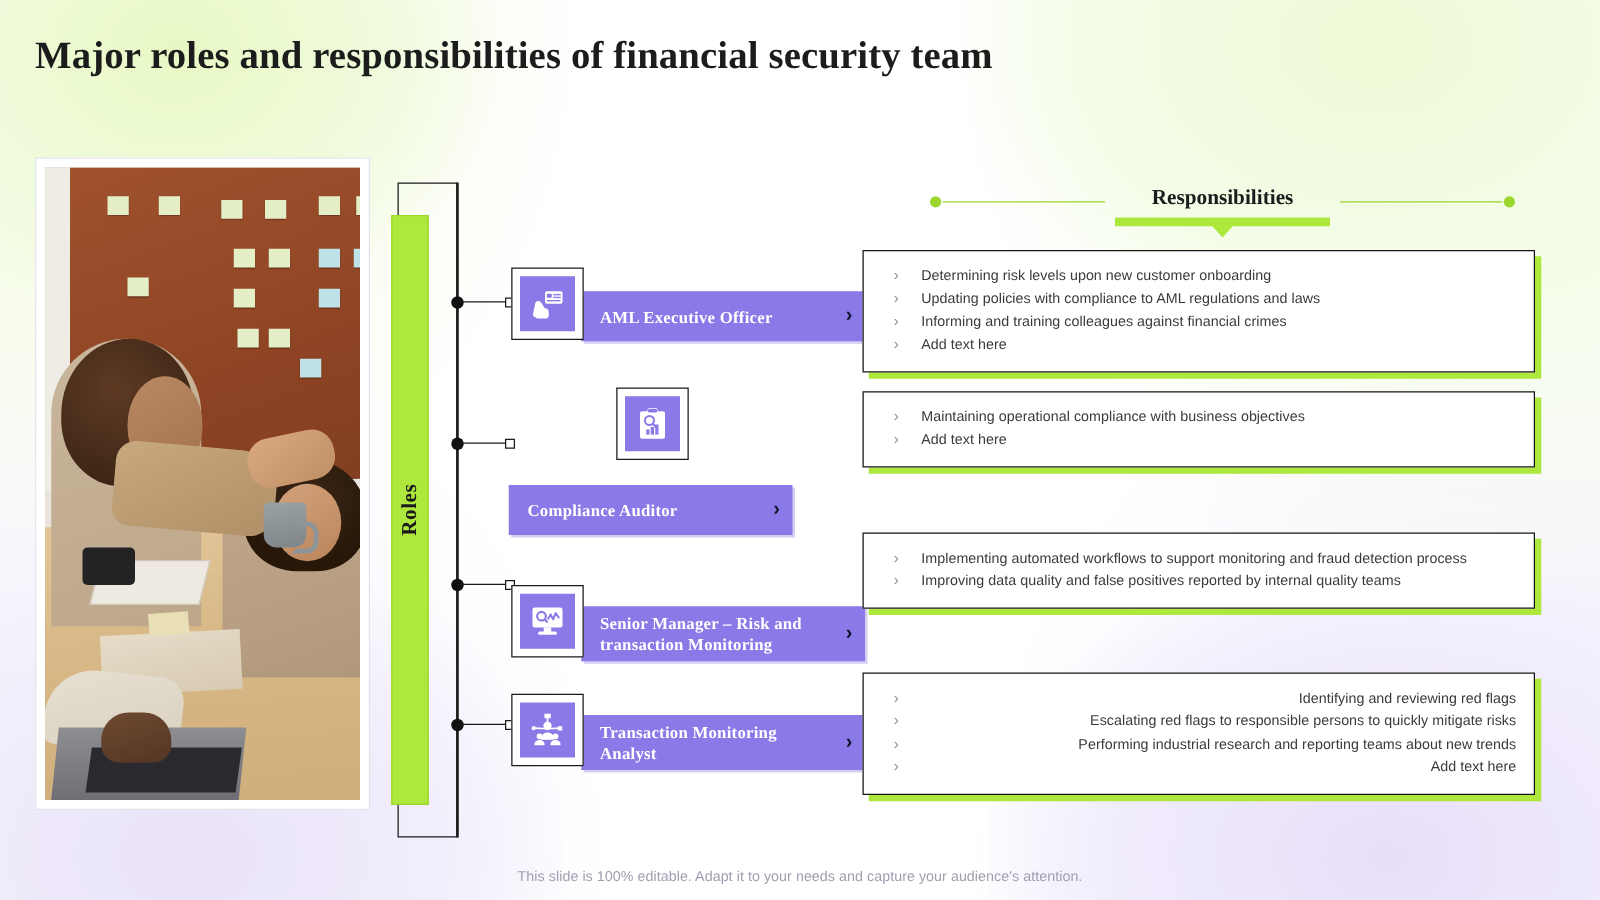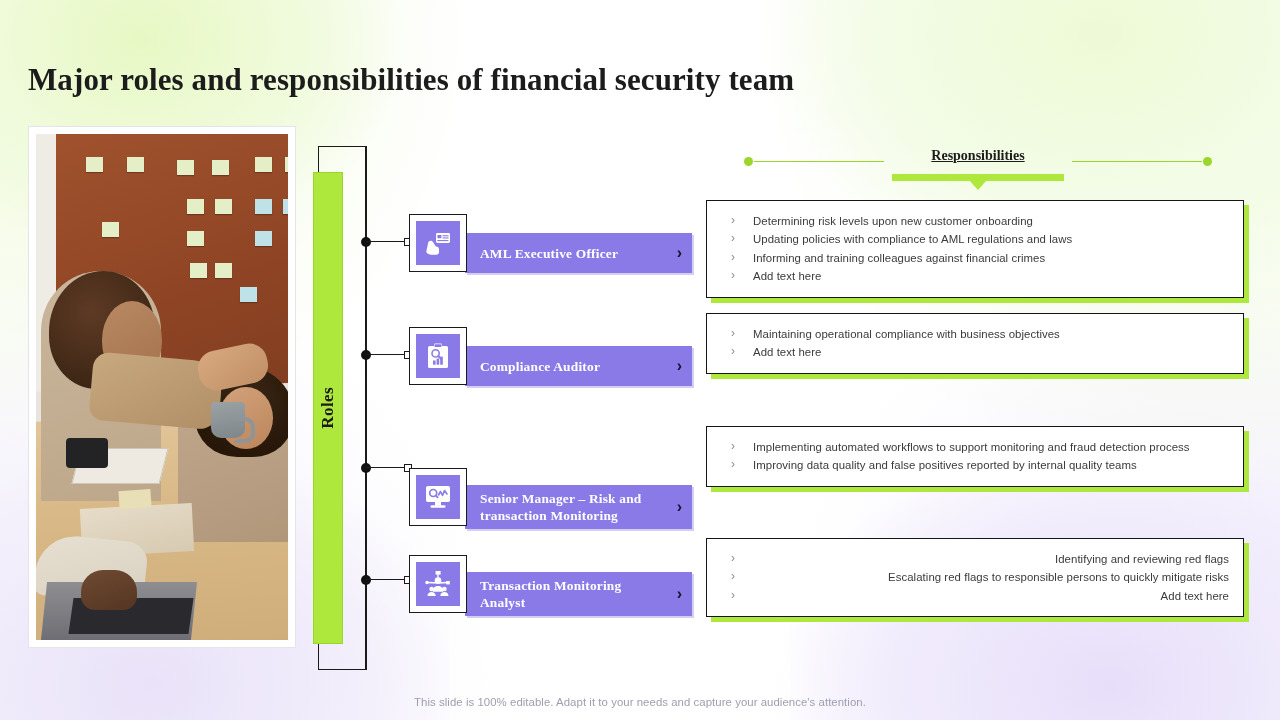--- a/index.html
+++ b/index.html
@@ -57,21 +57,20 @@
   .title {
     position: absolute;
     left: 28px;
     top: 26px;
     font-family: "Liberation Serif", serif;
     font-weight: bold;
     font-size: 31px;
     color: #1c1c1c;
     letter-spacing: 0.1px;
     white-space: nowrap;
-    margin-top: 36px;
   }
   .subtitle {
     position: absolute;
     left: 28px;
     top: 78px;
     width: 940px;
     font-size: 10.2px;
     line-height: 14.5px;
     color: #7c7c7c;
     letter-spacing: -0.25px;
@@ -412,23 +411,22 @@
   }
   .resp-header .rdot.left { left: 0px; }
   .resp-header .rdot.right { right: 0px; }
   .resp-header .rtitle {
     position: absolute;
     left: 0; right: 0;
     top: 0;
     text-align: center;
     font-family: "Liberation Serif", serif;
     font-weight: bold;
-    font-size: 14px;
+    font-size: 17px;
     color: #1c1c1c;
-    text-decoration: underline;
   }
   .resp-header .rbar {
     position: absolute;
     left: 50%;
     transform: translateX(-50%);
     top: 26px;
     width: 172px;
     height: 7px;
     background: #aee83c;
   }
@@ -439,21 +437,21 @@
     top: 32px;
     width: 0; height: 0;
     border-left: 9px solid transparent;
     border-right: 9px solid transparent;
     border-top: 10px solid #aee83c;
   }
 
   
   .resp-card {
     position: absolute;
-    left: 706px;
+    left: 690px;
     width: 538px;
     background: #ffffff;
     border: 1.6px solid #151515;
     box-sizing: border-box;
     box-shadow: 5px 5px 0 0 #aee83c;
     padding: 11px 14px 11px 18px;
   }
   .resp-card ul {
     margin: 0;
     padding: 0;
@@ -580,21 +578,21 @@
           <path d="M6.5 17.5h5.6c1.6 0 2.9 1.1 2.9 2.6v3.2c0 1.4-1.2 2.5-2.7 2.5H6.8c-1.5 0-2.7-1.1-2.7-2.5v-3.2c0-1.5 1-2.6 2.4-2.6z" fill="#ffffff"></path>
         </svg>
       </div>
     </div>
     <div class="role-label">
       <span class="txt">AML  Executive Officer</span>
       <span class="chev">›</span>
     </div>
   </div>
 
-  <div class="role-row" style="top:326px;">
+  <div class="role-row" style="top:310px;flex-direction:column;">
     <div class="role-iconbox">
       <div class="role-iconinner">
         <svg width="28" height="28" viewBox="0 0 28 28" aria-hidden="true">
           <rect x="4" y="4" width="20" height="22" rx="1.6" fill="#ffffff"></rect>
           <rect x="10" y="1.6" width="8" height="4" rx="1.2" fill="#ffffff"></rect>
           <rect x="10.4" y="2.2" width="7.2" height="2.8" rx="1" fill="#8a7ae8"></rect>
           <circle cx="11.6" cy="11.4" r="3.6" fill="none" stroke="#8a7ae8" stroke-width="1.6"></circle>
           <line x1="14.2" y1="14" x2="17" y2="16.8" stroke="#8a7ae8" stroke-width="1.8" stroke-linecap="round"></line>
           <rect x="9" y="18.5" width="2.6" height="4.2" fill="#8a7ae8"></rect>
           <rect x="12.6" y="16.6" width="2.6" height="6.1" fill="#8a7ae8"></rect>
@@ -682,19 +680,20 @@
     <ul>
       <li>Implementing  automated  workflows  to support  monitoring  and fraud detection process</li>
       <li>Improving  data quality and false  positives  reported  by internal  quality teams</li>
     </ul>
   </div>
 
   <div class="resp-card" style="top:538px;text-align:right;">
     <ul>
       <li>Identifying  and reviewing  red flags</li>
       <li>Escalating red flags to responsible  persons to quickly mitigate risks</li>
+      <li>Performing  industrial research  and reporting  teams about  new trends</li>
       <li>Add text here</li>
     </ul>
   </div>
 
   <div class="footer">This slide is 100% editable. Adapt it to your needs and capture your audience's attention.</div>
 
 </div>
 
 </body></html>

